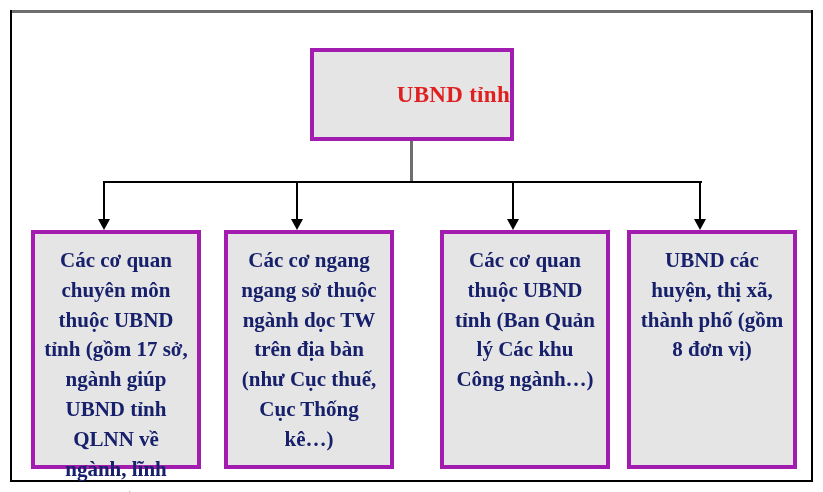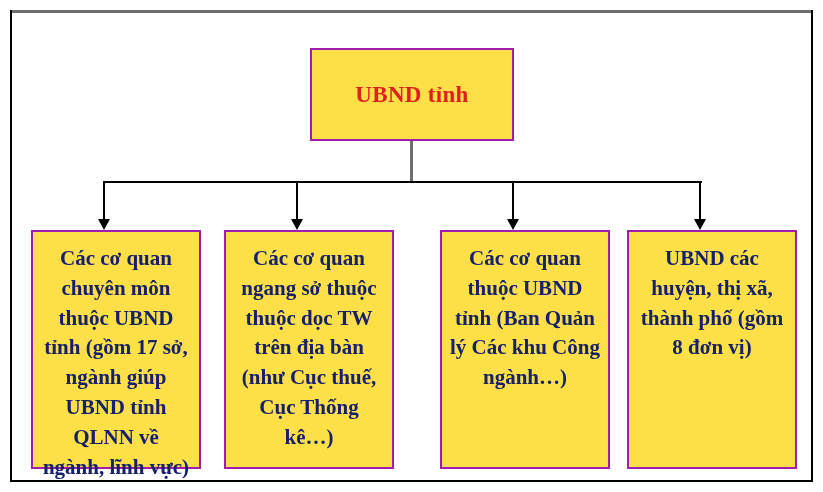--- a/index.html
+++ b/index.html
@@ -21,25 +21,25 @@
   
   .frame-edge { position: absolute; background: #000000; }
   .frame-top    { left: 10px;  top: 10px;   width: 803px; height: 3px; background: #6e6e6e; }
   .frame-left   { left: 10px;  top: 10px;   width: 2px;   height: 472px; }
   .frame-right  { left: 811px; top: 10px;   width: 2px;   height: 472px; }
   .frame-bottom { left: 10px;  top: 480px;  width: 803px; height: 2px; }
 
   .node {
     position: absolute;
     box-sizing: border-box;
-    background: #fde047;
-    border: 2px solid #a21caf;
+    background: #e5e5e5;
+    border: 4px solid #a21caf;
     display: flex;
     align-items: flex-start;
-    justify-content: center;
+    justify-content: flex-end;
     text-align: center;
   }
   .node-root {
     left: 310px;
     top: 48px;
     width: 204px;
     height: 93px;
     align-items: center;
   }
   .node-root .node-label {
@@ -131,21 +131,21 @@
   <div class="arrowhead arrow-2"></div>
   <div class="drop drop-3"></div>
   <div class="arrowhead arrow-3"></div>
   <div class="drop drop-4"></div>
   <div class="arrowhead arrow-4"></div>
 
   <div class="node node-leaf leaf-1">
     <span class="node-label">Các cơ quan chuyên môn thuộc UBND tỉnh (gồm 17 sở, ngành giúp UBND tỉnh QLNN về ngành, lĩnh vực)</span>
   </div>
   <div class="node node-leaf leaf-2">
-    <span class="node-label">Các cơ quan ngang sở thuộc thuộc dọc TW trên địa bàn (như Cục thuế, Cục Thống kê…)</span>
+    <span class="node-label">Các cơ ngang ngang sở thuộc ngành dọc TW trên địa bàn (như Cục thuế, Cục Thống kê…)</span>
   </div>
   <div class="node node-leaf leaf-3">
     <span class="node-label">Các cơ quan thuộc UBND tỉnh (Ban Quản lý Các khu Công ngành…)</span>
   </div>
   <div class="node node-leaf leaf-4">
     <span class="node-label">UBND các huyện, thị xã, thành phố (gồm 8 đơn vị)</span>
   </div>
 
 </div>
 

